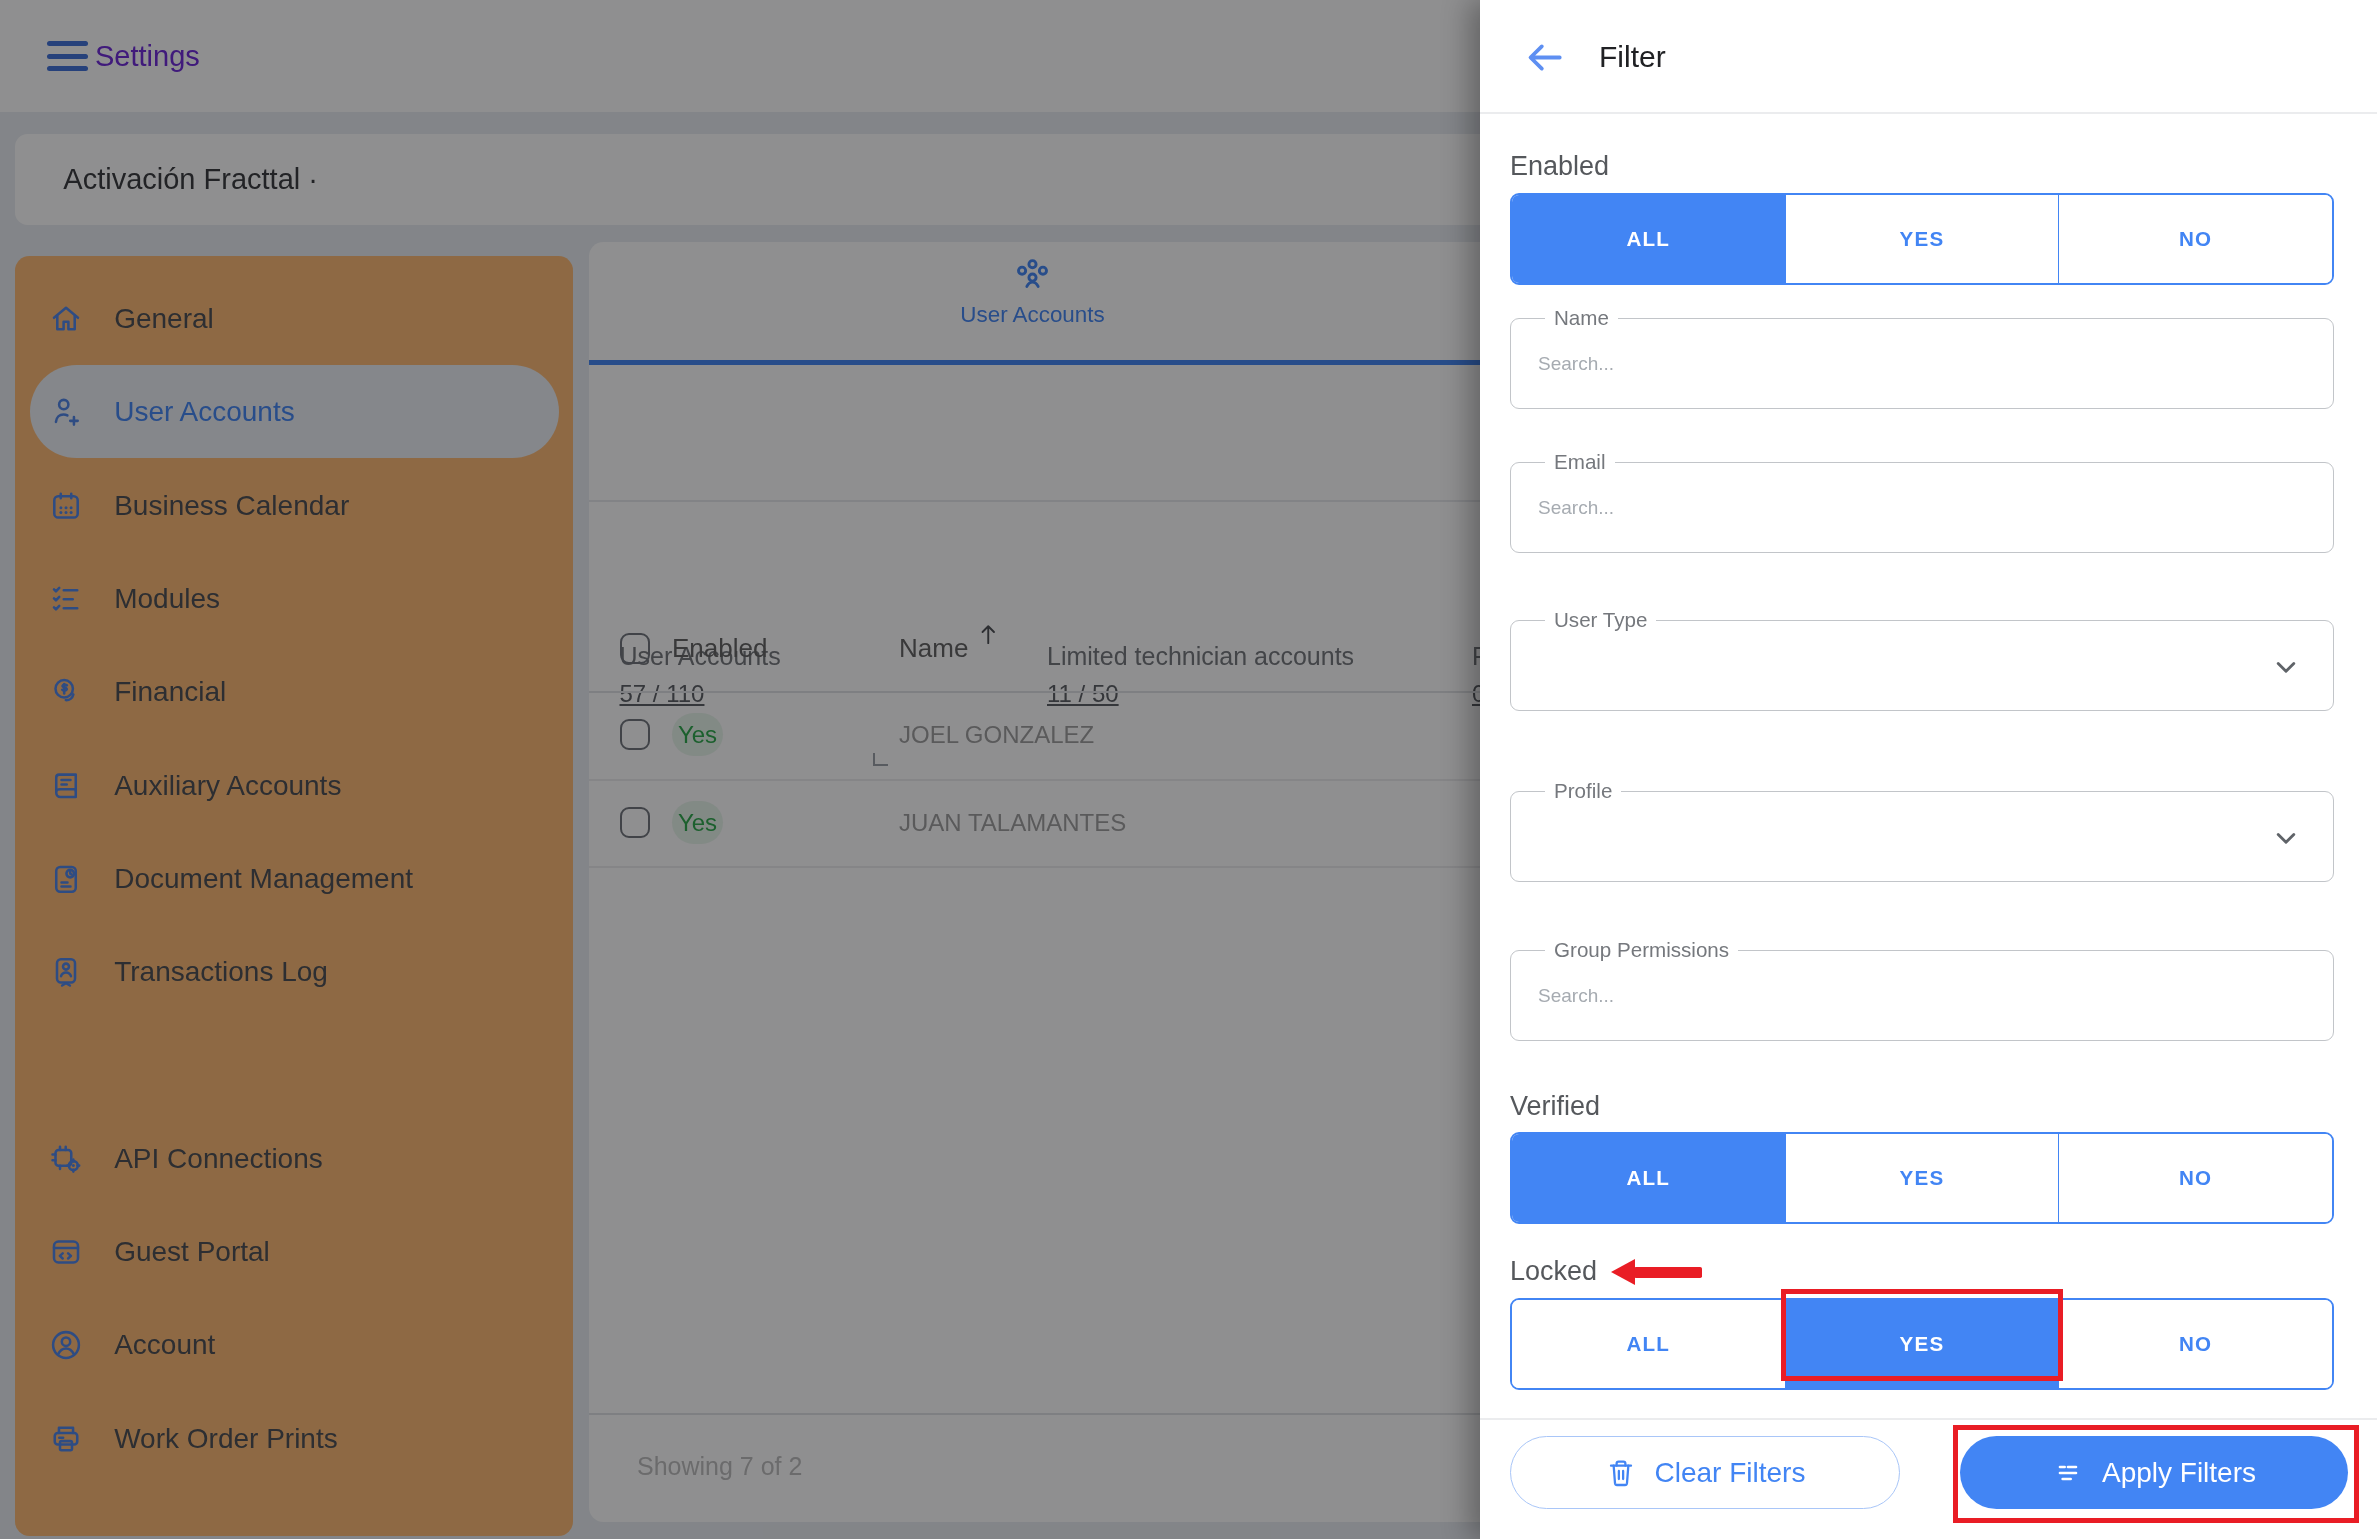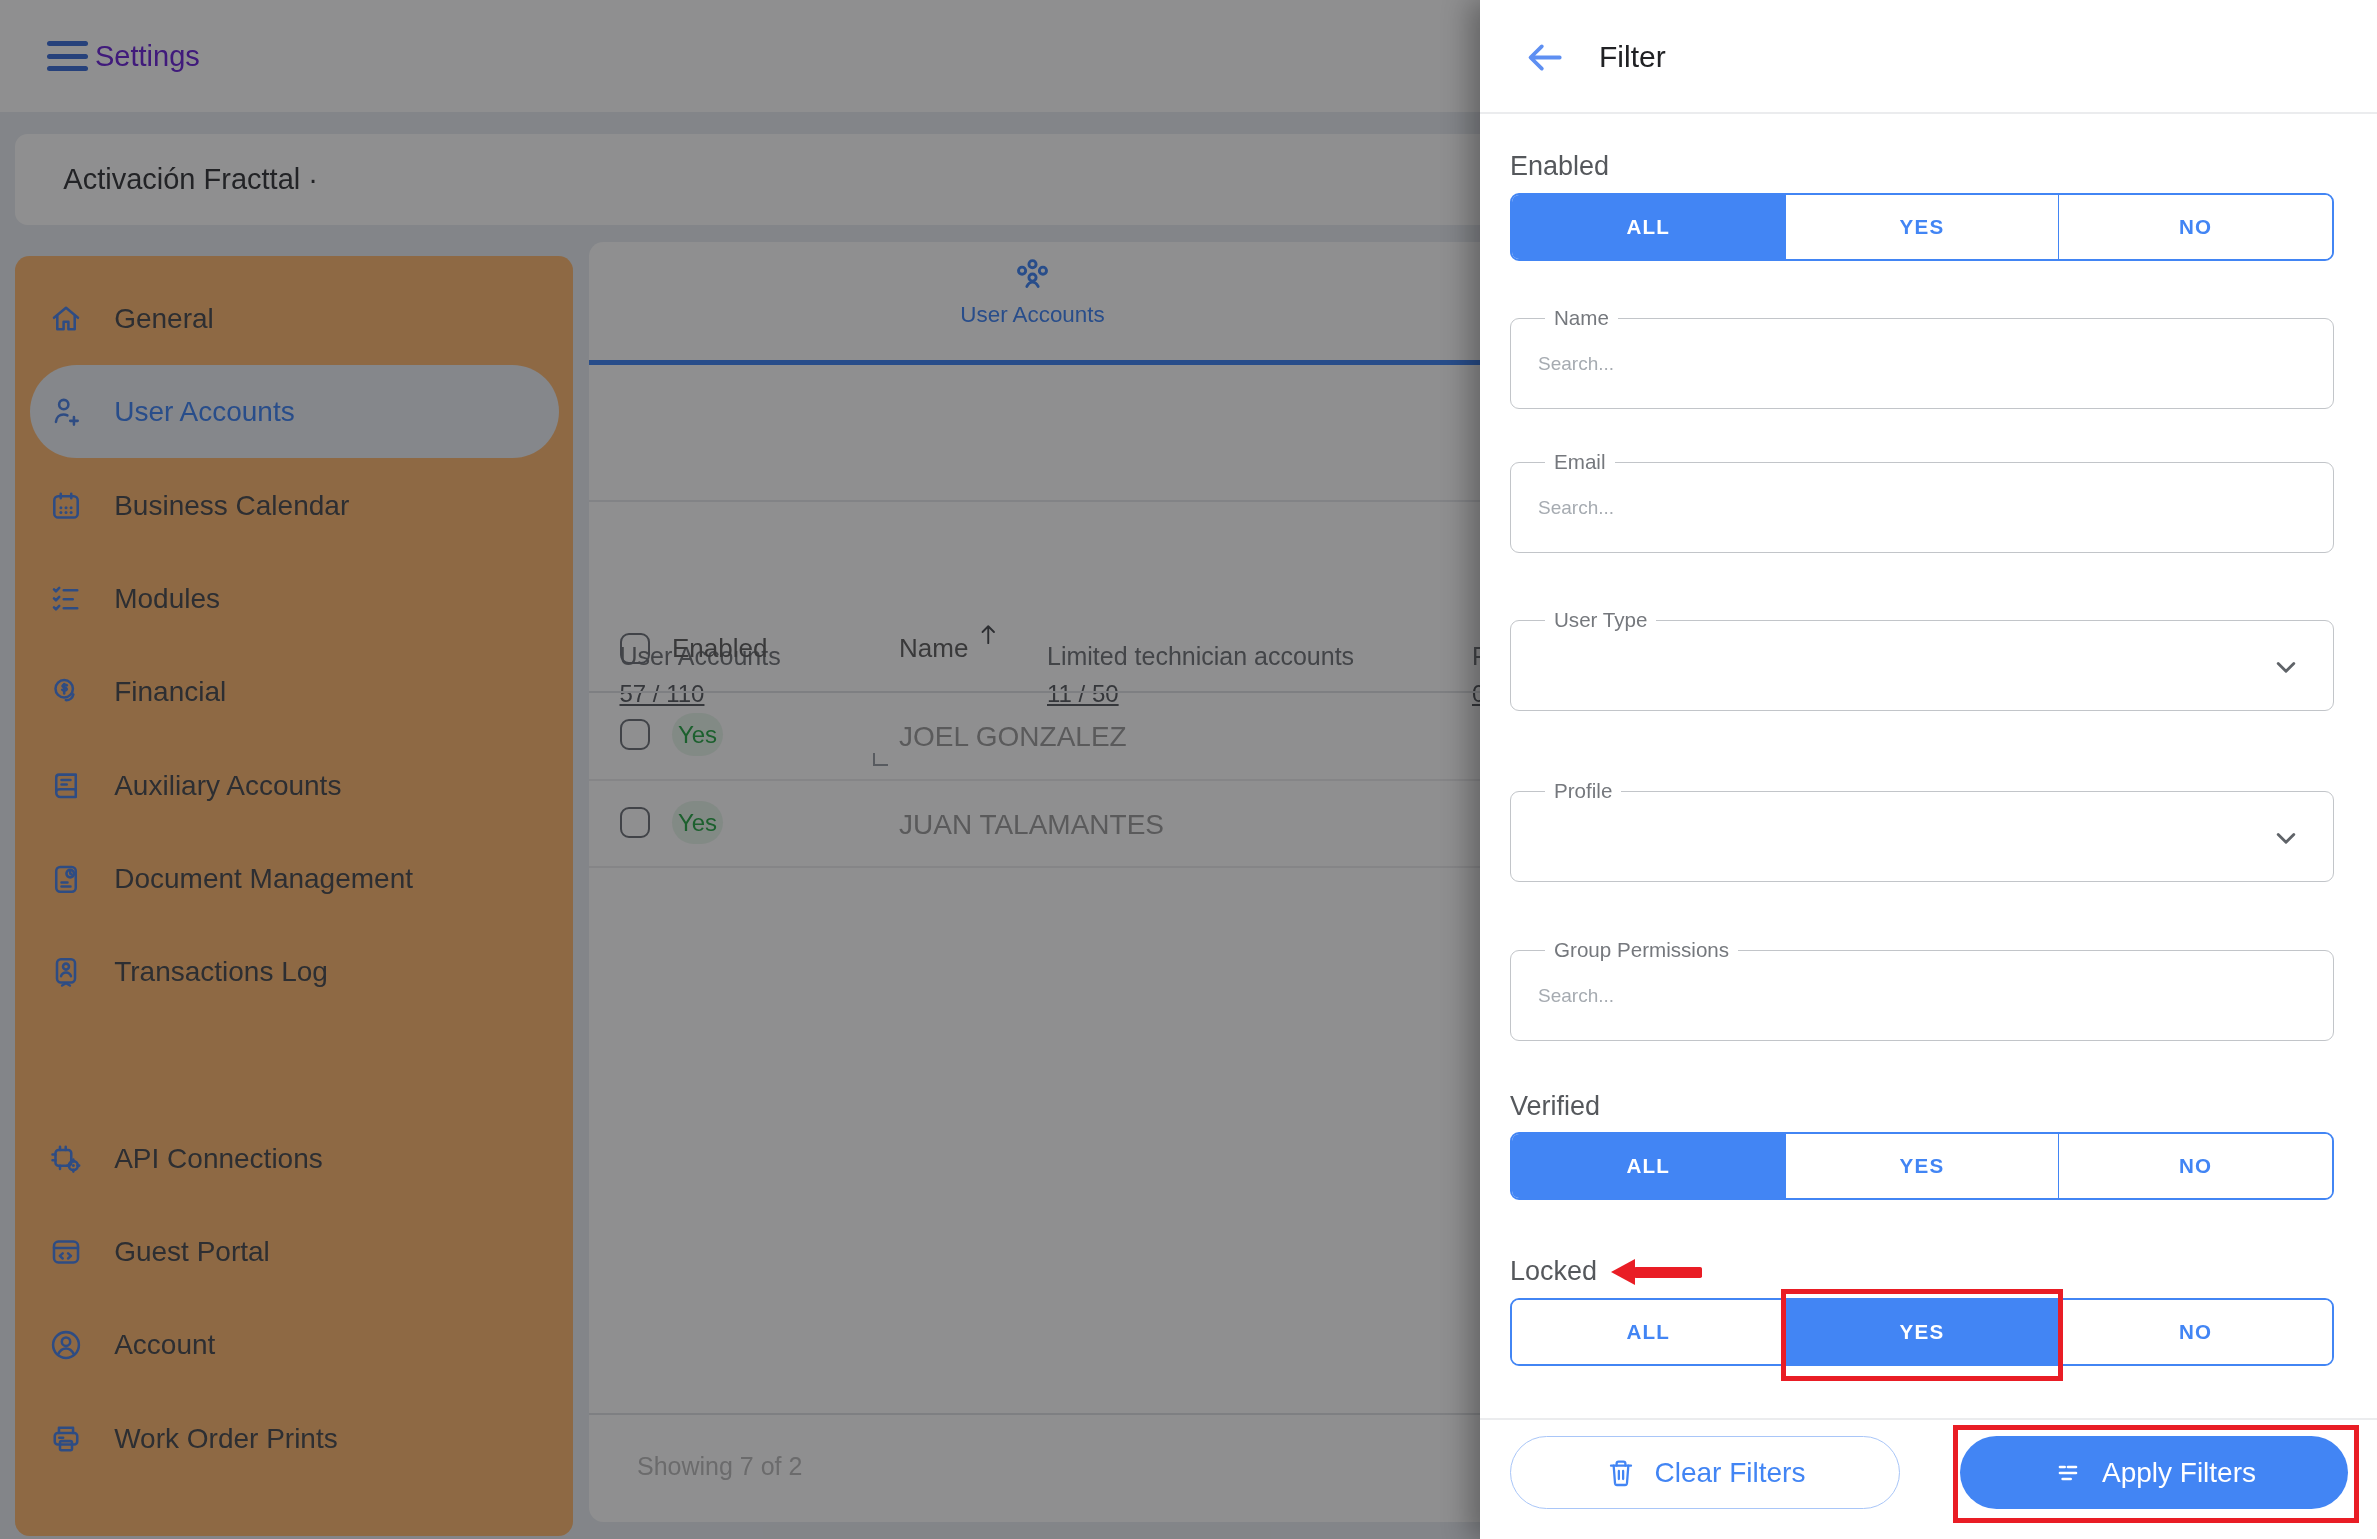--- a/index.html
+++ b/index.html
@@ -35,34 +35,34 @@
   .stat-label{top:400px;font-size:25px;color:#73767B;}
   .stat-value{top:438px;font-size:24px;color:#5A5D62;text-decoration:underline;}
   .stats-divider{left:0;top:258px;width:100%;height:1.8px;background:#E7E9EC;}
   .thead-text{top:391px;font-size:26px;color:#616161;}
   .thead-border{left:0;top:449px;width:100%;height:1.8px;background:#E0E2E5;}
   .checkbox{width:30.5px;height:30.5px;border:2.7px solid #6F747B;border-radius:9px;box-sizing:border-box;cursor:pointer;background:transparent;}
   .sort-icon{width:30.5px;height:30.5px;color:#4A4D52;}
   .resize-mark{left:284px;top:511px;width:12.6px;height:10.8px;border-left:2.7px solid #9AA0A6;border-bottom:2.7px solid #9AA0A6;}
   .row-border{left:0;width:100%;height:1.8px;background:#ECEDEF;}
   .badge-yes{left:83px;width:51px;height:43px;border-radius:21.5px;background:#E8F5EB;color:#2BA84A;font-size:24px;display:flex;align-items:center;justify-content:center;}
-  .cell-name{left:310px;font-size:28px;color:#9E9E9E;}
+  .cell-name{left:310px;font-size:24px;color:#9E9E9E;}
   .tfoot-border{left:0;top:1171px;width:100%;height:1.8px;background:#E0E2E5;}
   .tfoot-text{left:48px;top:1210px;font-size:25px;color:#BDBDBD;}
 
   
   .dim{left:0;top:0;width:1480px;height:1540px;background:rgba(10,10,12,0.46);z-index:5;}
 
   
   .filter-panel{left:1480px;top:0;width:897px;height:1540px;background:#FFFFFF;z-index:10;box-shadow:-10.8px 0 27px rgba(0,0,0,0.30);}
   .back-btn{left:43px;top:36px;width:43px;height:43px;color:#5E8FF2;cursor:pointer;}
   .panel-title{left:119px;top:0;height:114px;line-height:114px;font-size:30px;color:#202124;font-weight:500;}
   .panel-divider{left:0;top:112px;width:100%;height:1.8px;background:#EBECEE;}
   .sec-label{left:30px;font-size:27px;color:#55585C;}
-  .seg{left:30px;width:824px;height:68px;border:2.7px solid #4285F4;border-radius:9px;display:flex;overflow:hidden;background:#fff;box-sizing:border-box;}
+  .seg{left:30px;width:824px;height:92px;border:2.7px solid #4285F4;border-radius:9px;display:flex;overflow:hidden;background:#fff;box-sizing:border-box;}
   .seg-opt{flex:1;display:flex;align-items:center;justify-content:center;font-size:20.6px;font-weight:600;letter-spacing:1.2px;color:#4285F4;border-right:1.8px solid #4285F4;cursor:pointer;background:#fff;}
   .seg-opt:last-child{border-right:none;}
   .seg-opt.on{background:#4285F4;color:#FFFFFF;}
   .field{left:30px;width:824px;height:91px;border:1.8px solid #C2C5C9;border-radius:9px;box-sizing:border-box;background:#fff;}
   .field-label{position:absolute;top:-13.5px;left:34px;background:#fff;padding:0 9px;font-size:20.6px;color:#75787D;white-space:nowrap;}
   .field input{border:none;outline:none;width:100%;height:100%;padding:0 27px;font-size:19px;color:#333;background:transparent;box-sizing:border-box;font-family:"Liberation Sans",sans-serif;}
   .field input::placeholder{color:#A6ABB1;opacity:1;}
   .chevron{position:absolute;right:30.5px;top:29px;width:34px;height:34px;color:#5F6368;}
   .red-arrow{left:131px;top:1259px;width:92px;height:27px;z-index:12;}
   .red-arrow .tri{position:absolute;left:0;top:0;width:0;height:0;border-top:13.5px solid transparent;border-bottom:13.5px solid transparent;border-right:24px solid #E91D25;}

